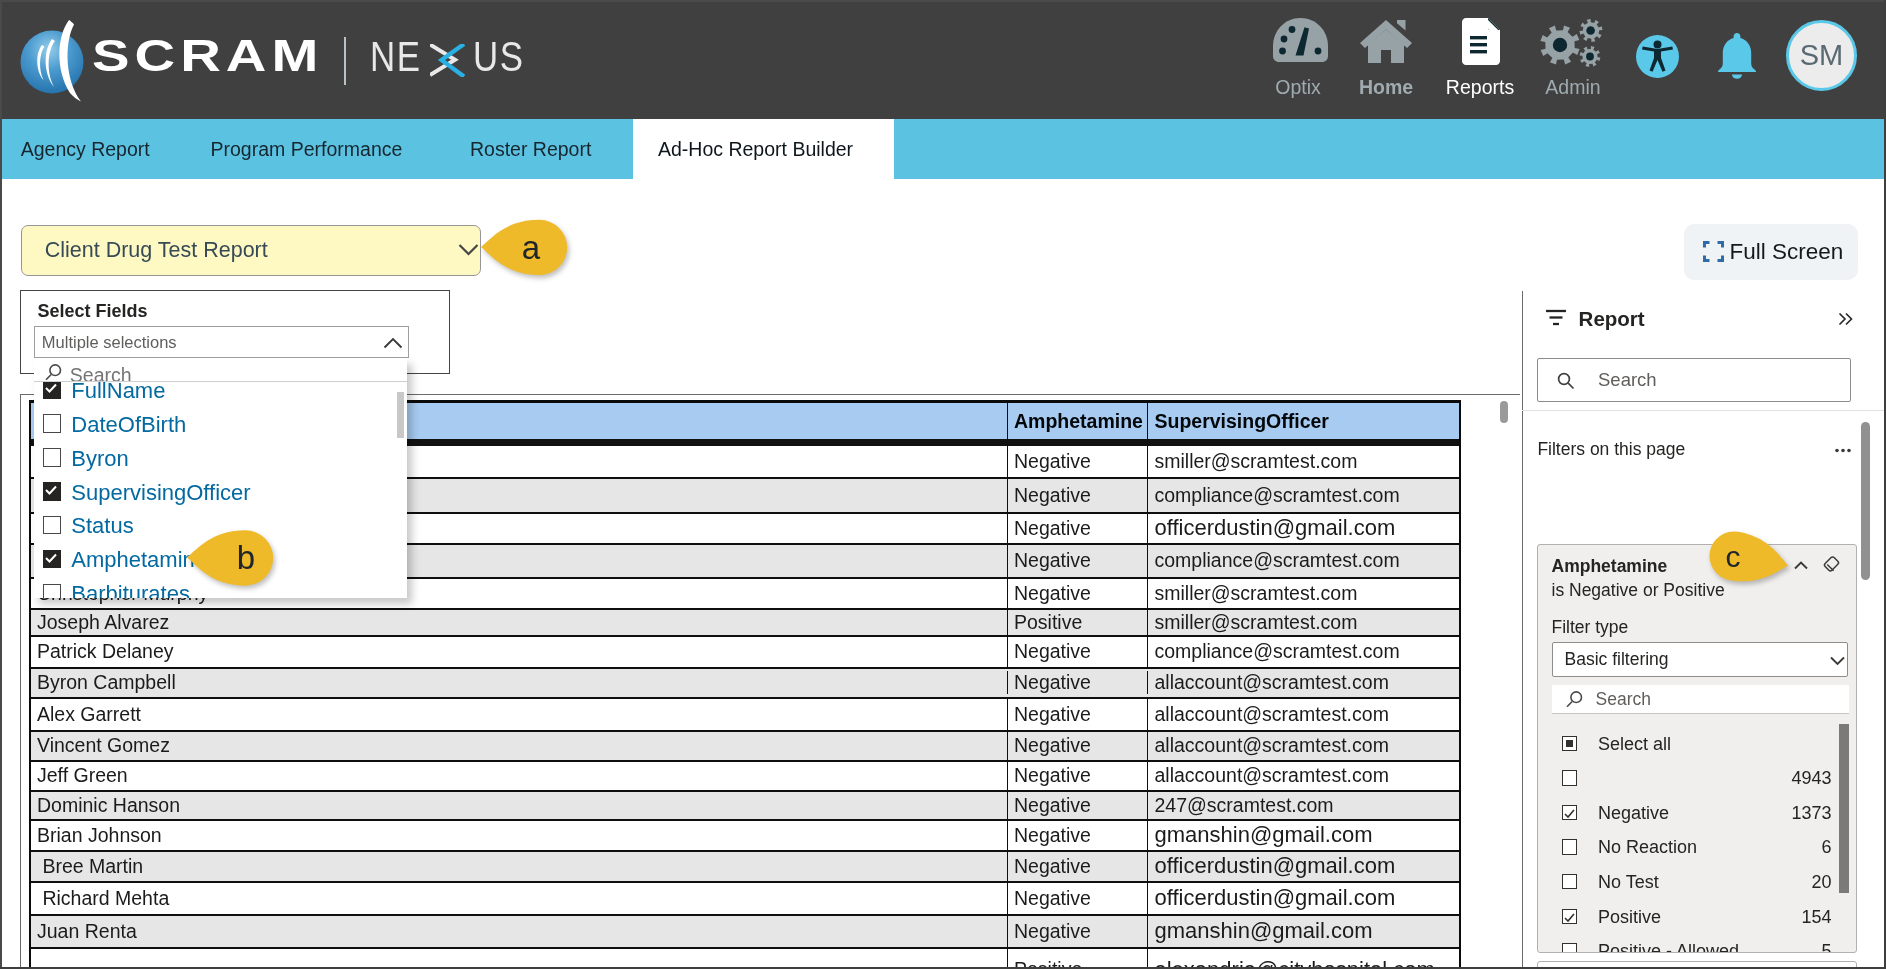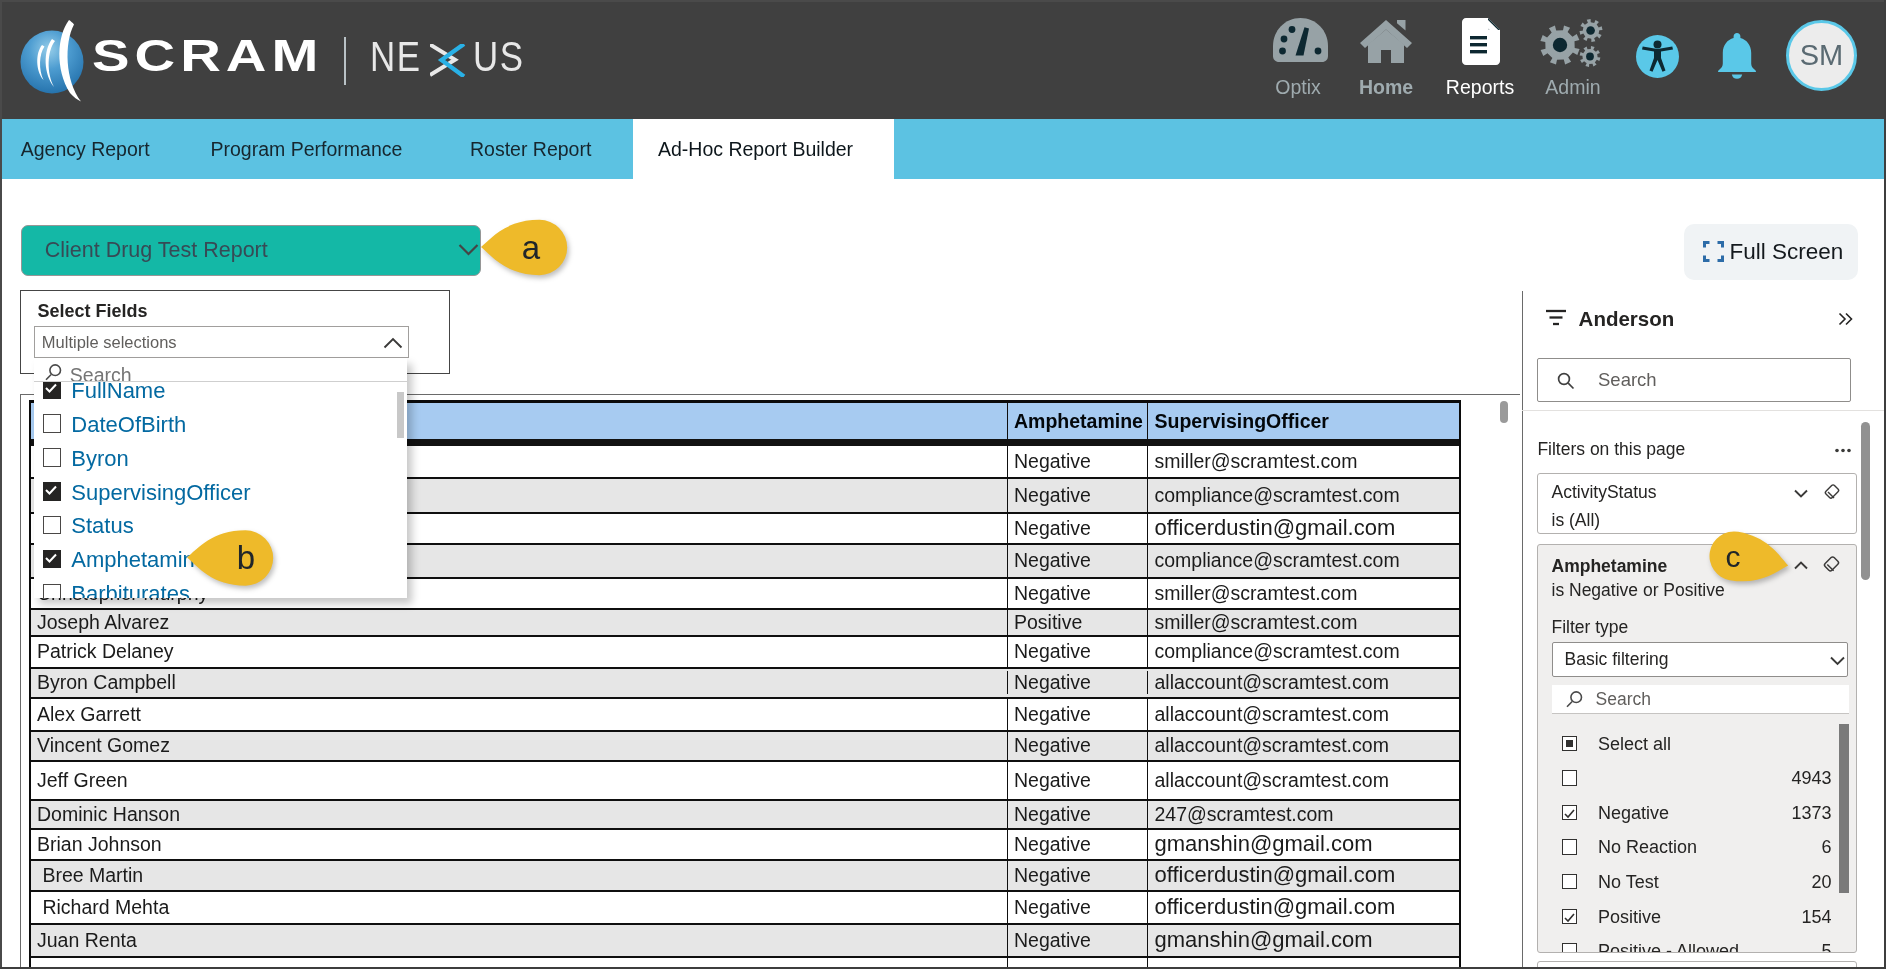--- a/index.html
+++ b/index.html
@@ -11,21 +11,21 @@
 
 #hdr { left:0; top:0; width:1886px; height:119px; background:#404040; }
 #tabbar { left:0; top:119px; width:1886px; height:60px; background:#5cc2e2; }
 .tab { position:absolute; top:0; height:60px; line-height:60px; font-size:19.5px; color:#16262e; }
 #activetab { position:absolute; left:633px; top:0; width:261px; height:60px; background:#fff; }
 .navlbl { position:absolute; font-size:19.5px; color:#9fabaf; text-align:center; top:76px; }
 .navic  { position:absolute; top:18px; }
 
 
 .selbox { left:20.7px; top:225.3px; width:460.3px; height:50.3px; border:1.2px solid #969696;
-  border-radius:7px; background:#14b8a6; }
+  border-radius:7px; background:#fef9c3; }
 .selbox span { position:absolute; left:23px; top:0; line-height:48px; font-size:21.5px; color:#374a55; }
 #fsbtn { left:1684px; top:224.3px; width:173.7px; height:55.4px; background:#f0f3f5; border-radius:10px; }
 #fsbtn span { position:absolute; left:45.5px; top:0; line-height:55.4px; font-size:22.5px; color:#14191d; }
 
 
 #slicer { left:20px; top:290px; width:430px; height:84px; border:1.4px solid #454545; background:#fff; }
 #slicer .ttl { position:absolute; left:16.5px; top:9.5px; font-size:18px; font-weight:bold; color:#252423; }
 #msctl { left:33.8px; top:326px; width:375.2px; height:32px; border:1px solid #a19f9d; background:#fff; }
 #msctl span { position:absolute; left:7px; top:0; line-height:30px; font-size:16.5px; color:#605e5c; }
 
@@ -225,21 +225,21 @@
     <div class="row" style="height:33px;">
         <div class="c1">Alex Garrett</div>
         <div class="c2">Negative</div>
         <div class="c3">allaccount@scramtest.com</div>
       </div>
     <div class="row gray" style="height:30px;">
         <div class="c1">Vincent Gomez</div>
         <div class="c2">Negative</div>
         <div class="c3">allaccount@scramtest.com</div>
       </div>
-    <div class="row" style="height:39px;justify-content:space-between;">
+    <div class="row" style="height:30px;justify-content:space-between;">
         <div class="c1">Jeff Green</div>
         <div class="c2">Negative</div>
         <div class="c3">allaccount@scramtest.com</div>
       </div>
     <div class="row gray" style="height:29px;">
         <div class="c1">Dominic Hanson</div>
         <div class="c2">Negative</div>
         <div class="c3">247@scramtest.com</div>
       </div>
     <div class="row" style="height:31px;">
@@ -331,21 +331,21 @@
 
   <div class="abs vline" style="left:1521.5px; top:291px; width:1.2px; height:678px;"></div>
 
   <svg class="abs" style="left:1546px; top:309px;" width="20" height="17" viewBox="0 0 20 17">
     <g stroke="#252423" stroke-width="2.3">
       <line x1="0" y1="2" x2="20" y2="2"></line>
       <line x1="3.5" y1="8.5" x2="16.5" y2="8.5"></line>
       <line x1="7" y1="15" x2="13" y2="15"></line>
     </g>
   </svg>
-  <div class="abs" style="left:1578.6px; top:307px; font-size:20.5px; font-weight:bold; color:#252423;">Anderson</div>
+  <div class="abs" style="left:1578.6px; top:307px; font-size:20.5px; font-weight:bold; color:#252423;">Report</div>
   <svg class="abs" style="left:1838px; top:312px;" width="15" height="14" viewBox="0 0 15 14">
     <g stroke="#252423" stroke-width="1.6" fill="none">
       <polyline points="1.5,1.5 7,7 1.5,12.5"></polyline>
       <polyline points="8,1.5 13.5,7 8,12.5"></polyline>
     </g>
   </svg>
 
   <div class="abs" style="left:1537px; top:358.4px; width:314px; height:44px; border:1.1px solid #8f8d8b; border-radius:2px; background:#fff;">
     <svg style="position:absolute; left:19px; top:13px;" width="18" height="18" viewBox="0 0 18 18">
       <circle cx="7" cy="7" r="5.4" stroke="#404040" stroke-width="1.7" fill="none"></circle>
@@ -357,33 +357,20 @@
 
   <div class="abs" style="left:1861px; top:422px; width:9px; height:158px; border-radius:4.5px; background:#919191;"></div>
 
   <div class="abs fp-t" style="left:1537.4px; top:439px;">Filters on this page</div>
   <svg class="abs" style="left:1835px; top:448px;" width="16" height="5" viewBox="0 0 16 5">
     <circle cx="2" cy="2.5" r="1.8" fill="#3a3a38"></circle>
       <circle cx="8" cy="2.5" r="1.8" fill="#3a3a38"></circle>
       <circle cx="14" cy="2.5" r="1.8" fill="#3a3a38"></circle>
   </svg>
 
-  <div class="card" style="top:472.6px; height:61px;">
-    <div class="fp-t" style="position:absolute; left:13.5px; top:8.5px;">ActivityStatus</div>
-    <div class="fp-t" style="position:absolute; left:13.5px; top:36px;">is (All)</div>
-    <svg style="position:absolute; left:256px; top:15px;" width="14" height="9" viewBox="0 0 14 9">
-        <polyline class="chev" points="1,1.5 7,7.5 13,1.5"></polyline>
-      </svg>
-    <svg style="position:absolute; left:285px; top:10px;" width="18" height="18" viewBox="0 0 18 18">
-      <g stroke="#3b3a39" stroke-width="1.4" fill="none">
-        <rect x="4.5" y="1.5" width="9" height="12" rx="2" transform="rotate(45 9 7.5)"></rect>
-        <line x1="5" y1="8" x2="11" y2="14"></line>
-      </g>
-    </svg>
-  </div>
 
   <div class="card" style="top:543.6px; height:409.8px; background:#f0efee; overflow:hidden;">
     <div class="fp-t" style="position:absolute; left:13.5px; top:11px; font-weight:bold;">Amphetamine</div>
     <div class="fp-t" style="position:absolute; left:13.5px; top:35.5px;">is Negative or Positive</div>
     <svg style="position:absolute; left:255.6px; top:16.5px;" width="14" height="9" viewBox="0 0 14 9">
         <polyline class="chev" points="1,7.5 7,1.5 13,7.5"></polyline>
       </svg>
     <svg style="position:absolute; left:284px; top:11px;" width="19" height="19" viewBox="0 0 18 18">
       <g stroke="#3b3a39" stroke-width="1.4" fill="none">
         <rect x="4.5" y="1.5" width="9" height="12" rx="2" transform="rotate(45 9 7.5)"></rect>

